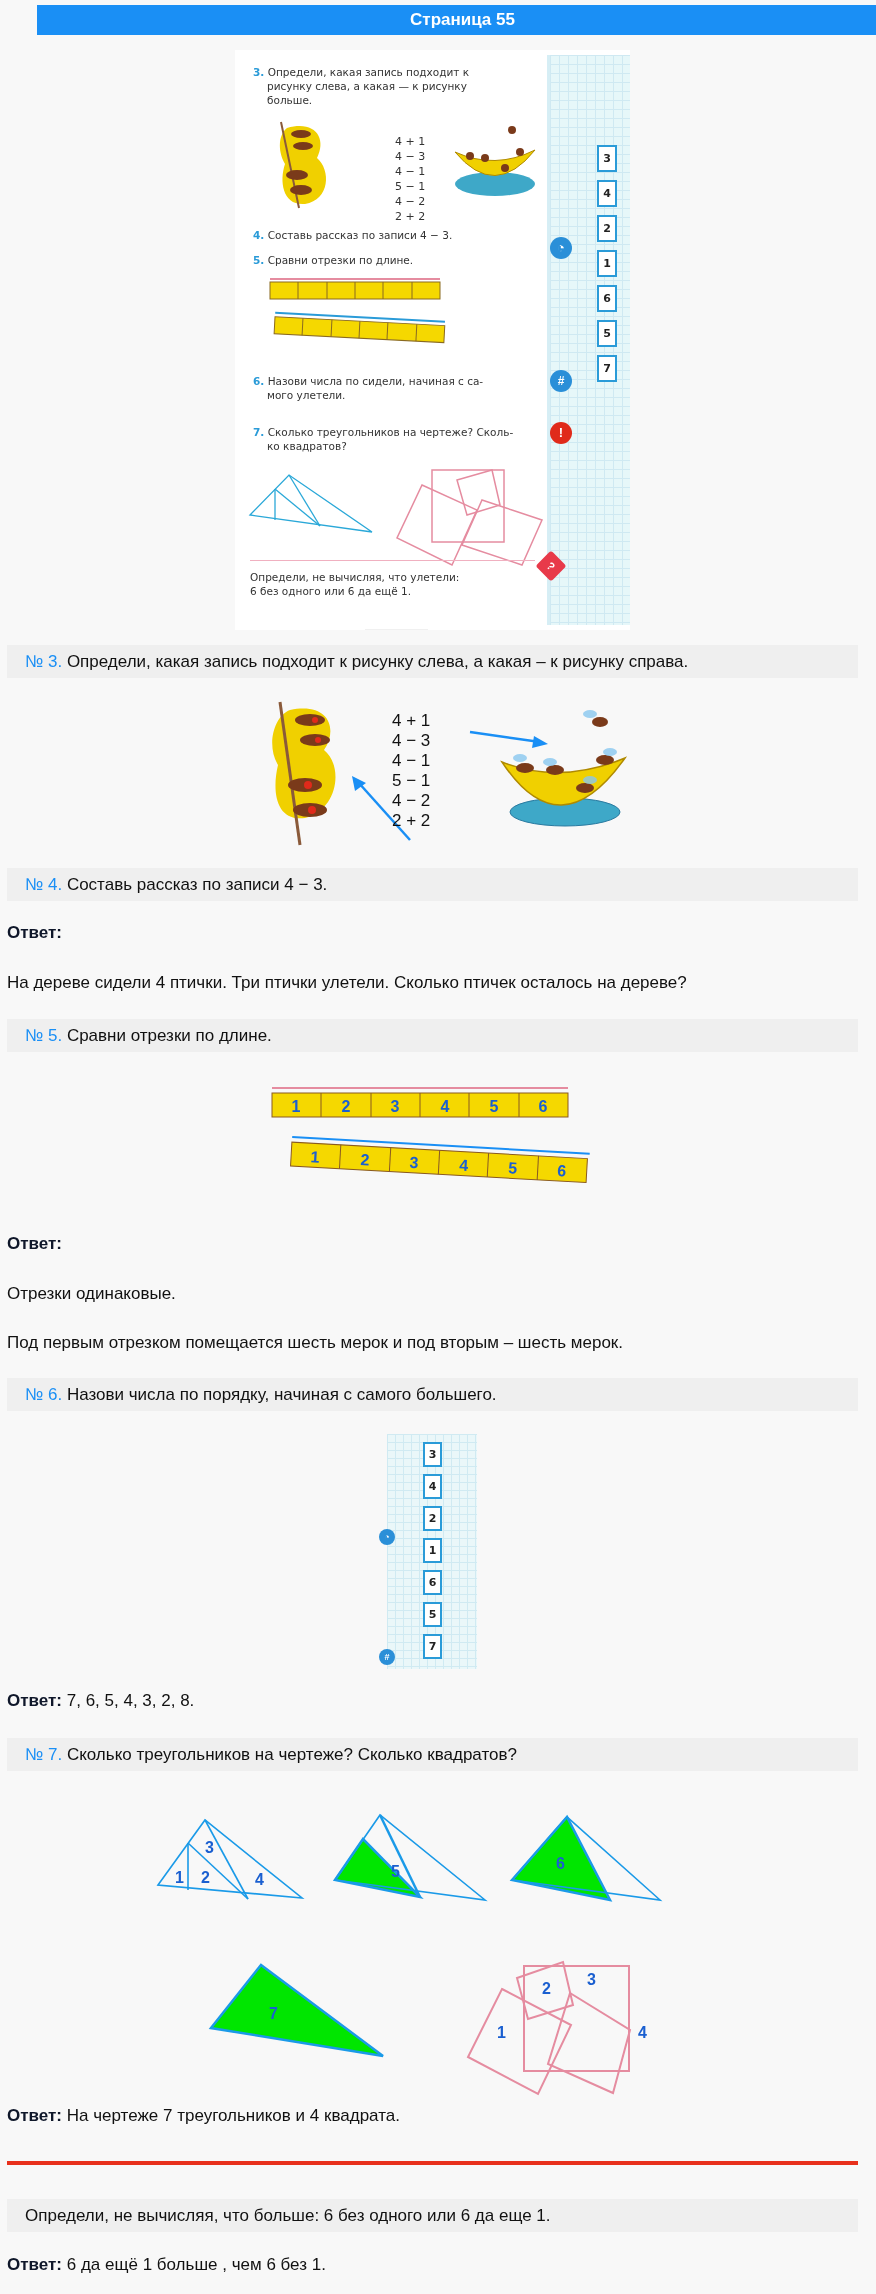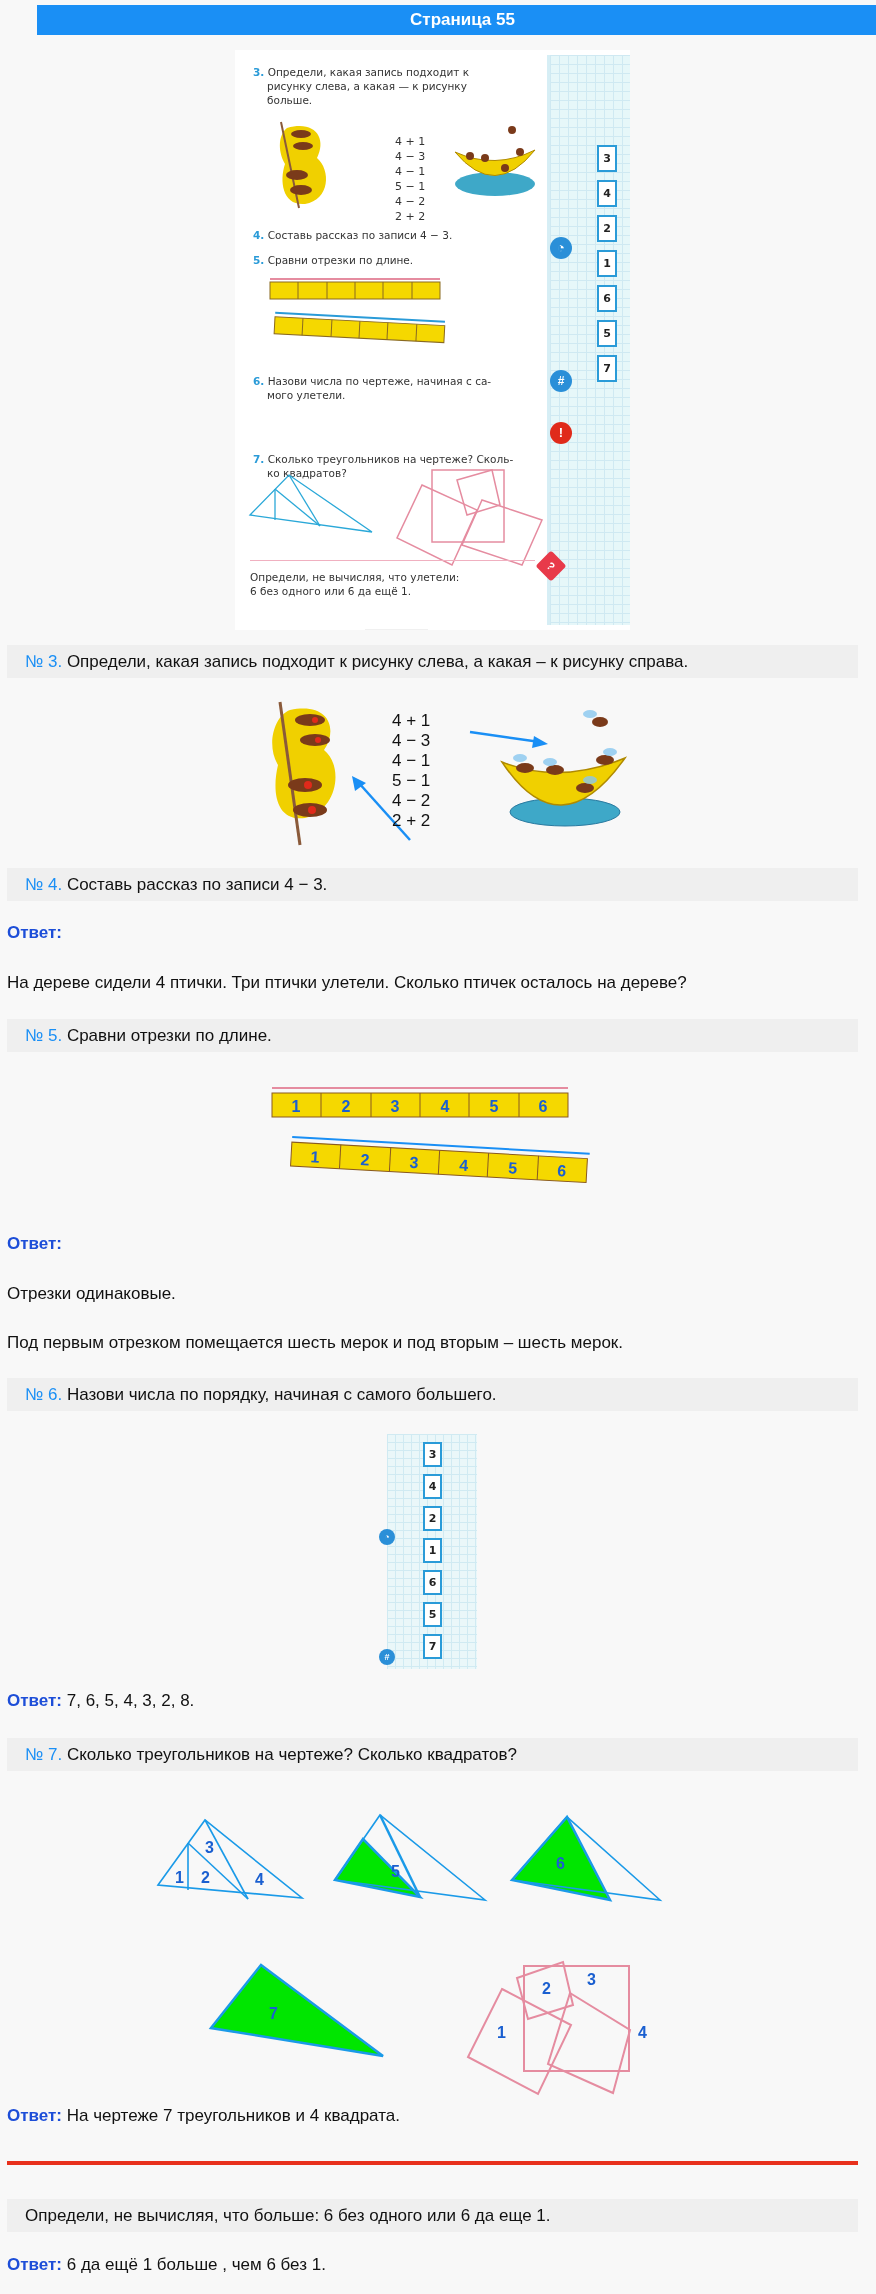--- a/index.html
+++ b/index.html
@@ -12,21 +12,21 @@
      background-size: 9px 9px; border-left: 3px solid #d6eef5; }
   .book .txt { position: absolute; font-family: "DejaVu Sans", sans-serif; font-size: 10.5px; color: #333; line-height: 14px; }
   .book .num { color: #2a9bd8; font-weight: bold; }
   .book .expr { position: absolute; font-family: "DejaVu Sans", sans-serif; font-size: 11px; color: #333; line-height: 15px; }
   .nbox { position: absolute; width: 20px; height: 27px; border: 2px solid #2a9bd8; background: #fff; font-family: "DejaVu Sans", sans-serif; font-weight: bold; font-size: 11px; text-align: center; line-height: 23px; color: #222; }
   .round-icon { position: absolute; width: 22px; height: 22px; border-radius: 50%; color: #fff; font-weight: bold; text-align: center; line-height: 22px; font-size: 13px; }
   .pg { position: absolute; left: 130px; top: 579px; width: 63px; height: 24px; background: #f0f0f0; text-align: center; font-family: "DejaVu Sans", sans-serif; font-weight: bold; font-size: 12px; color: #444; line-height: 24px; }
   
   .task-h { position: absolute; left: 7px; width: 851px; height: 33px; background: #efefef; font-weight: normal; font-size: 17px; line-height: 33px; padding-left: 18px; }
   .task-h .no { color: #1a8ff5; }
-  .ans-label { color: #1d4ed8; font-weight: bold; }
+  .ans-label { color: #0f172a; font-weight: bold; }
   .line { position: absolute; left: 7px; font-size: 17px; line-height: 22px; }
   .red-rule { position: absolute; left: 7px; top: 2161px; width: 851px; height: 4px; background: #e8301c; }
   svg { position: absolute; overflow: visible; }
   .sq-n { fill: #1a5fd0; font-family: "Liberation Sans", sans-serif; font-weight: bold; font-size: 16px; }
 </style>
 </head>
 <body>
 
 <div class="title-bar">Страница 55</div>
 
@@ -88,24 +88,24 @@
           <line x1="33" y1="40" x2="33" y2="57"></line>
           <line x1="62" y1="40" x2="62" y2="57"></line>
           <line x1="90" y1="40" x2="90" y2="57"></line>
           <line x1="118" y1="40" x2="118" y2="57"></line>
           <line x1="147" y1="40" x2="147" y2="57"></line>
         </g>
     </g>
   </svg>
 
   <div class="txt" style="left:18px;top:324px;">
-    <span class="num">6.</span> <span>Назови числа по чертеже, начиная с са-</span><br>
+    <span class="num">6.</span> <span>Назови числа по сидели, начиная с са-</span><br>
     <span style="padding-left:14px">мого улетели.</span>
   </div>
-  <div class="txt" style="left:18px;top:375px;margin-top:27px;">
+  <div class="txt" style="left:18px;top:375px;">
     <span class="num">7.</span> <span>Сколько треугольников на чертеже? Сколь-</span><br>
     <span style="padding-left:14px">ко квадратов?</span>
   </div>
   <svg style="left:15px;top:415px" width="125" height="70" fill="none" stroke="#2aa8d8" stroke-width="1.3">
     <polygon points="0,50 39,10 122,67"></polygon>
       <line x1="25" y1="24" x2="25" y2="55"></line>
       <line x1="25" y1="24" x2="70" y2="61"></line>
       <line x1="39" y1="10" x2="70" y2="61"></line>
   </svg>
   <svg style="left:157px;top:410px" width="150" height="100" fill="none" stroke="#e58ca0" stroke-width="1.5">

